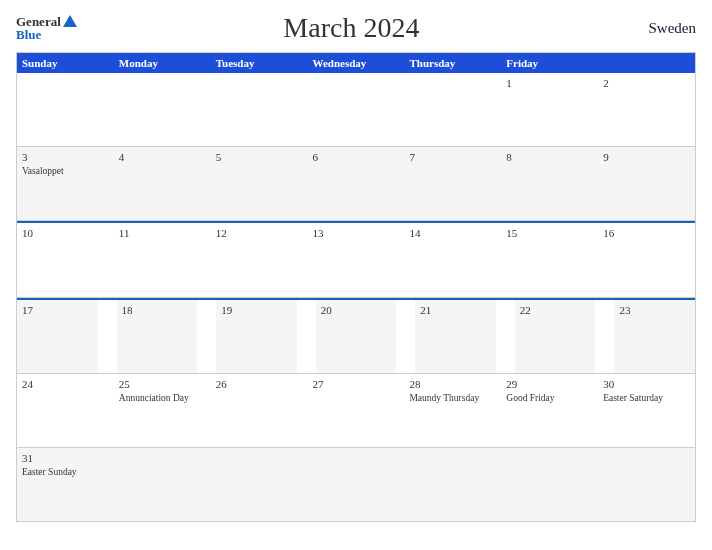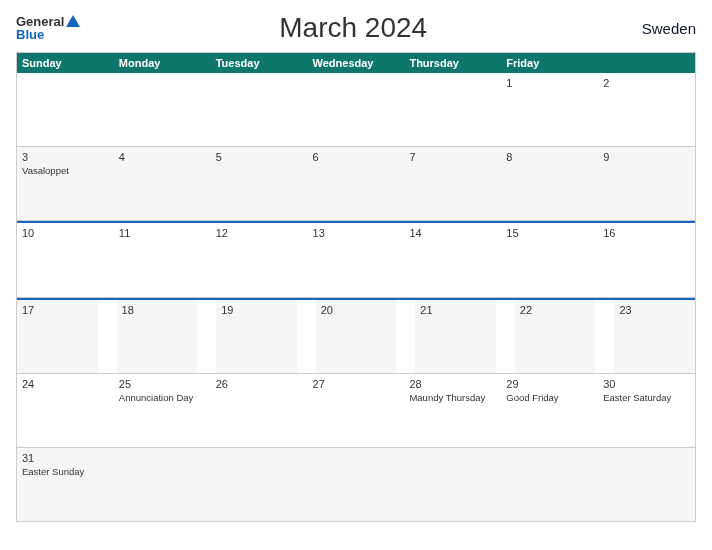--- a/index.html
+++ b/index.html
@@ -9,20 +9,21 @@
       background: #ffffff;
       font-family: Arial, sans-serif;
       overflow: hidden;
     }
     .page {
       width: 712px;
       height: 550px;
       padding: 12px 16px 28px 16px;
       display: flex;
       flex-direction: column;
+      font-family: Liberation Serif, serif;
     }
     .header {
       display: flex;
       align-items: center;
       justify-content: space-between;
       margin-bottom: 8px;
     }
     .logo-text-general {
       font-size: 13px;
       font-weight: bold;
@@ -68,21 +69,21 @@
     }
     .calendar {
       flex: 1;
       display: flex;
       flex-direction: column;
       border: 1px solid #ccc;
     }
     .cal-header-row {
       display: grid;
       grid-template-columns: repeat(7, 1fr);
-      background-color: #0f766e;
+      background-color: #1d4ed8;
     }
     .cal-header-cell {
       color: #ffffff;
       font-size: 11px;
       font-weight: bold;
       padding: 4px 5px;
       text-align: left;
     }
     .cal-body {
       flex: 1;

